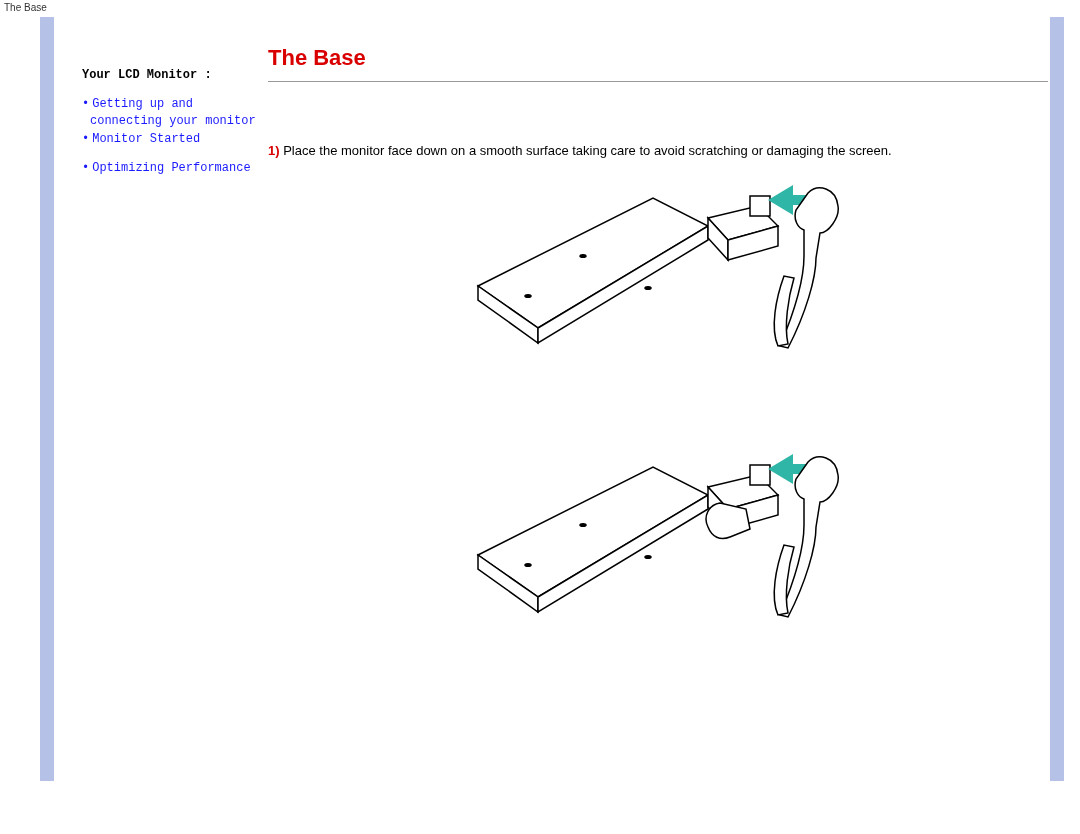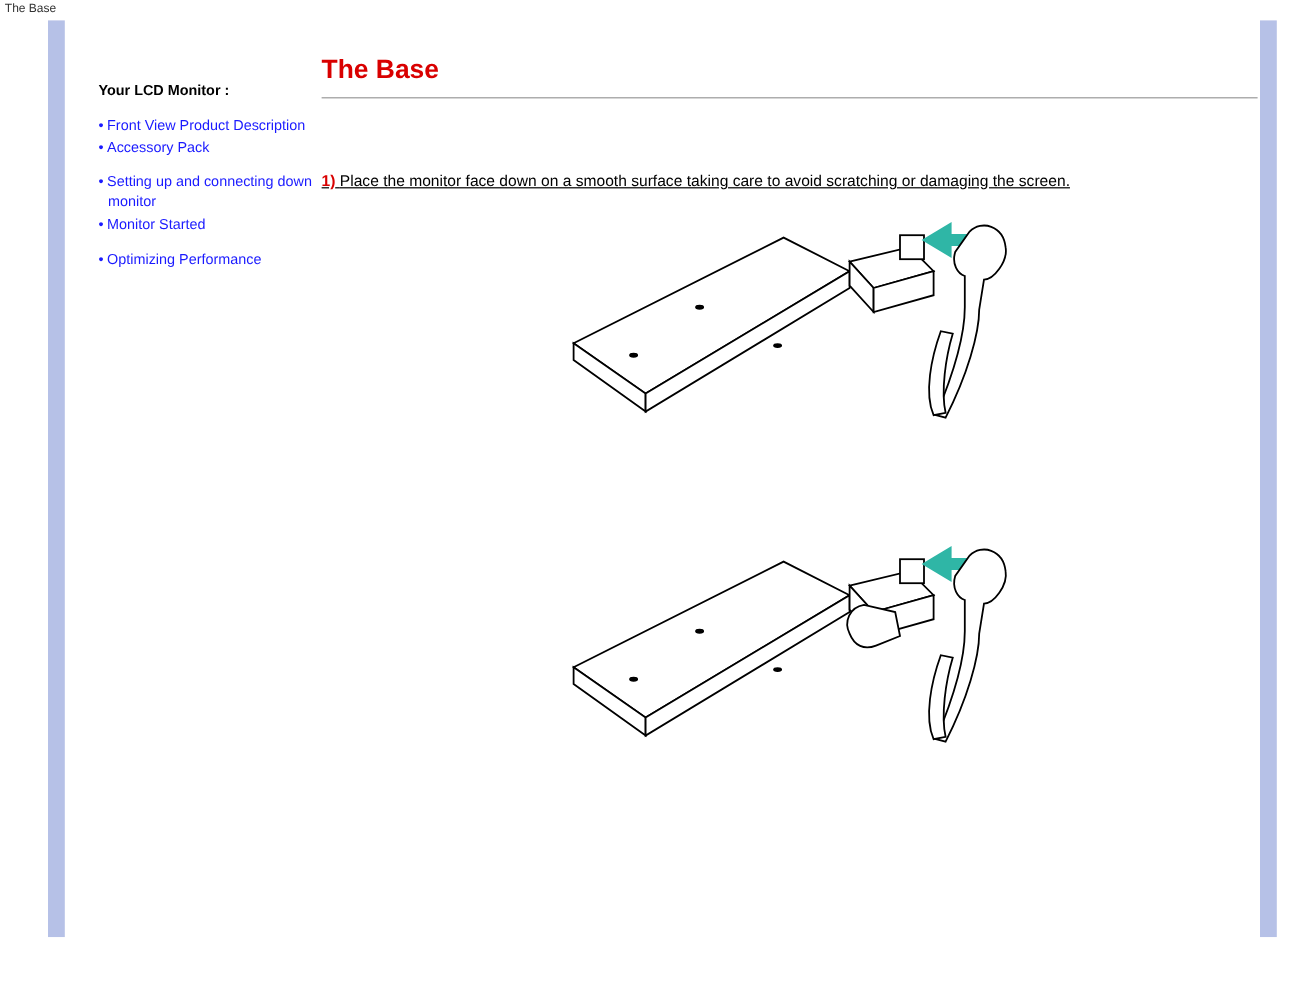--- a/index.html
+++ b/index.html
@@ -41,20 +41,21 @@
     padding-top: 28px;
     height: 764px;
   }
   .sidebar {
     position: absolute;
     left: 22px;
     top: 50px;
     width: 180px;
     font-size: 12px;
     line-height: 1.4;
+    font-family: Liberation Mono, monospace;
   }
   .sidebar-title {
     font-weight: bold;
     color: #000;
     margin-bottom: 12px;
   }
   .sidebar-group {
     margin-bottom: 12px;
   }
   .sidebar-item {
@@ -82,21 +83,20 @@
   .rule {
     border: none;
     border-top: 1px solid #999;
     margin: 0 0 60px 0;
   }
   .step {
     font-size: 13px;
     color: #000;
     margin: 0 0 18px 0;
     line-height: 1.35;
-    text-decoration: underline;
   }
   .step-num {
     color: #d90000;
     font-weight: bold;
   }
   .illus-wrap {
     text-align: center;
     margin: 0 0 80px 0;
   }
   .illus {
@@ -118,32 +118,24 @@
 
 <div class="outer">
   <div class="left-stripe"></div>
   <div class="right-stripe"></div>
 
   <div class="content">
 
     <div class="sidebar">
       <div class="sidebar-title">Your LCD Monitor :</div>
 
+
       <div class="sidebar-group">
         <div class="sidebar-item">
-          <span class="bullet">•</span><span>Front View Product Description</span>
-        </div>
-        <div class="sidebar-item">
-          <span class="bullet">•</span><span>Accessory Pack</span>
-        </div>
-      </div>
-
-      <div class="sidebar-group">
-        <div class="sidebar-item">
-          <span class="bullet">•</span><span>Setting up and connecting down monitor</span>
+          <span class="bullet">•</span><span>Getting up and connecting your monitor</span>
         </div>
         <div class="sidebar-item">
           <span class="bullet">•</span><span>Monitor Started</span>
         </div>
       </div>
 
       <div class="sidebar-group">
         <div class="sidebar-item">
           <span class="bullet">•</span><span>Optimizing Performance</span>
         </div>

